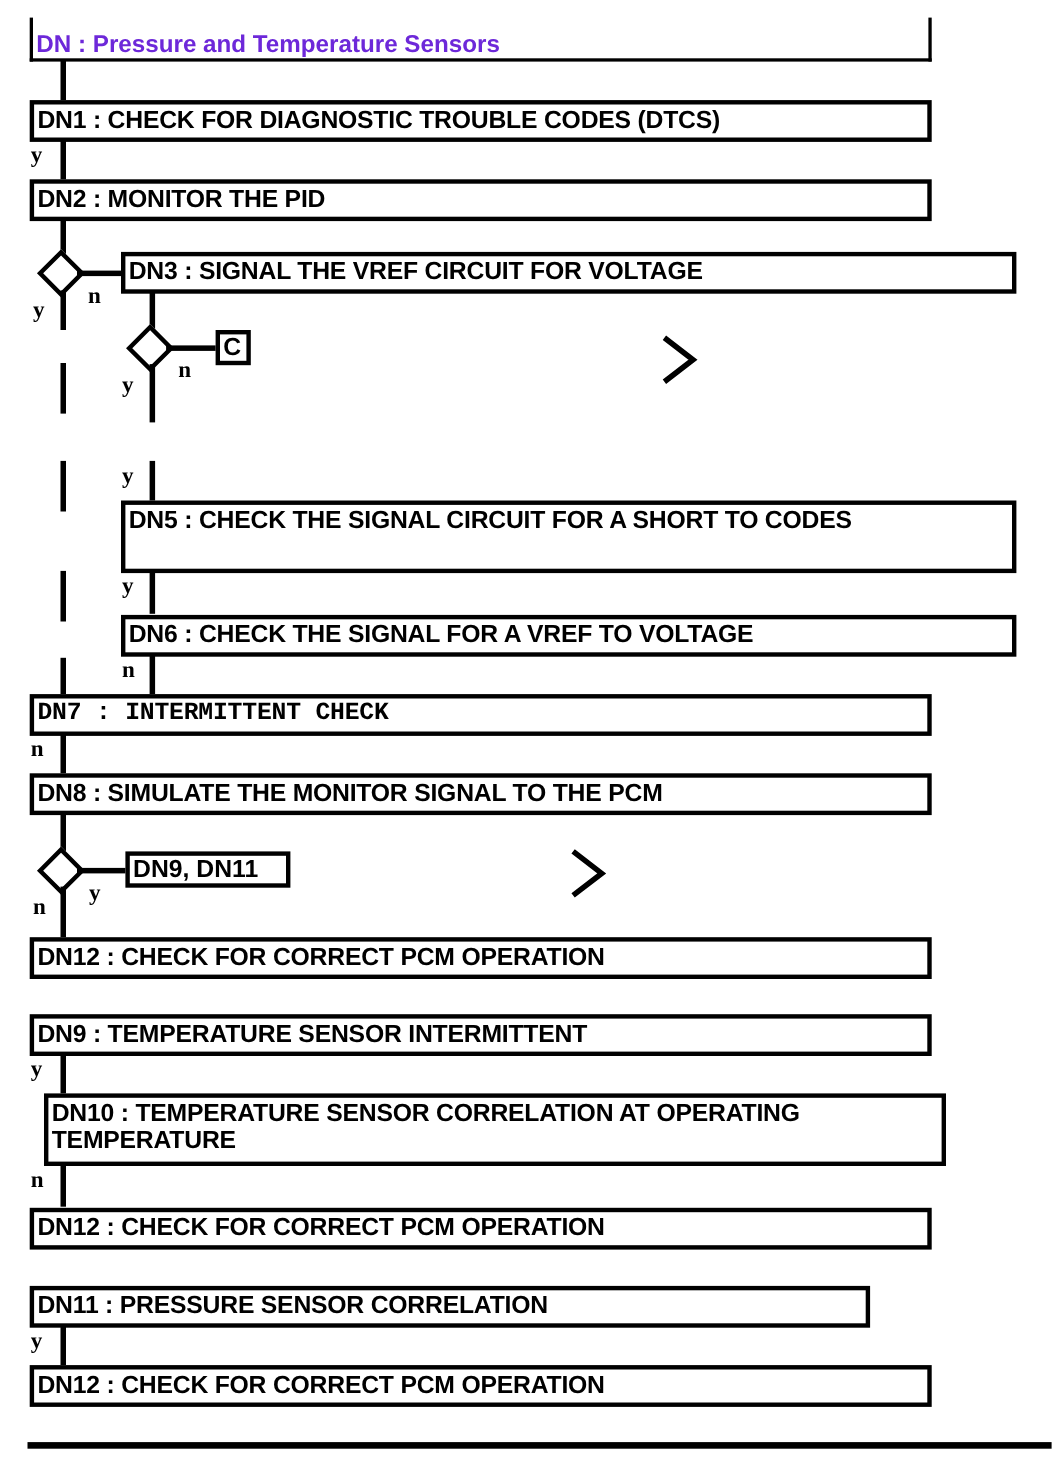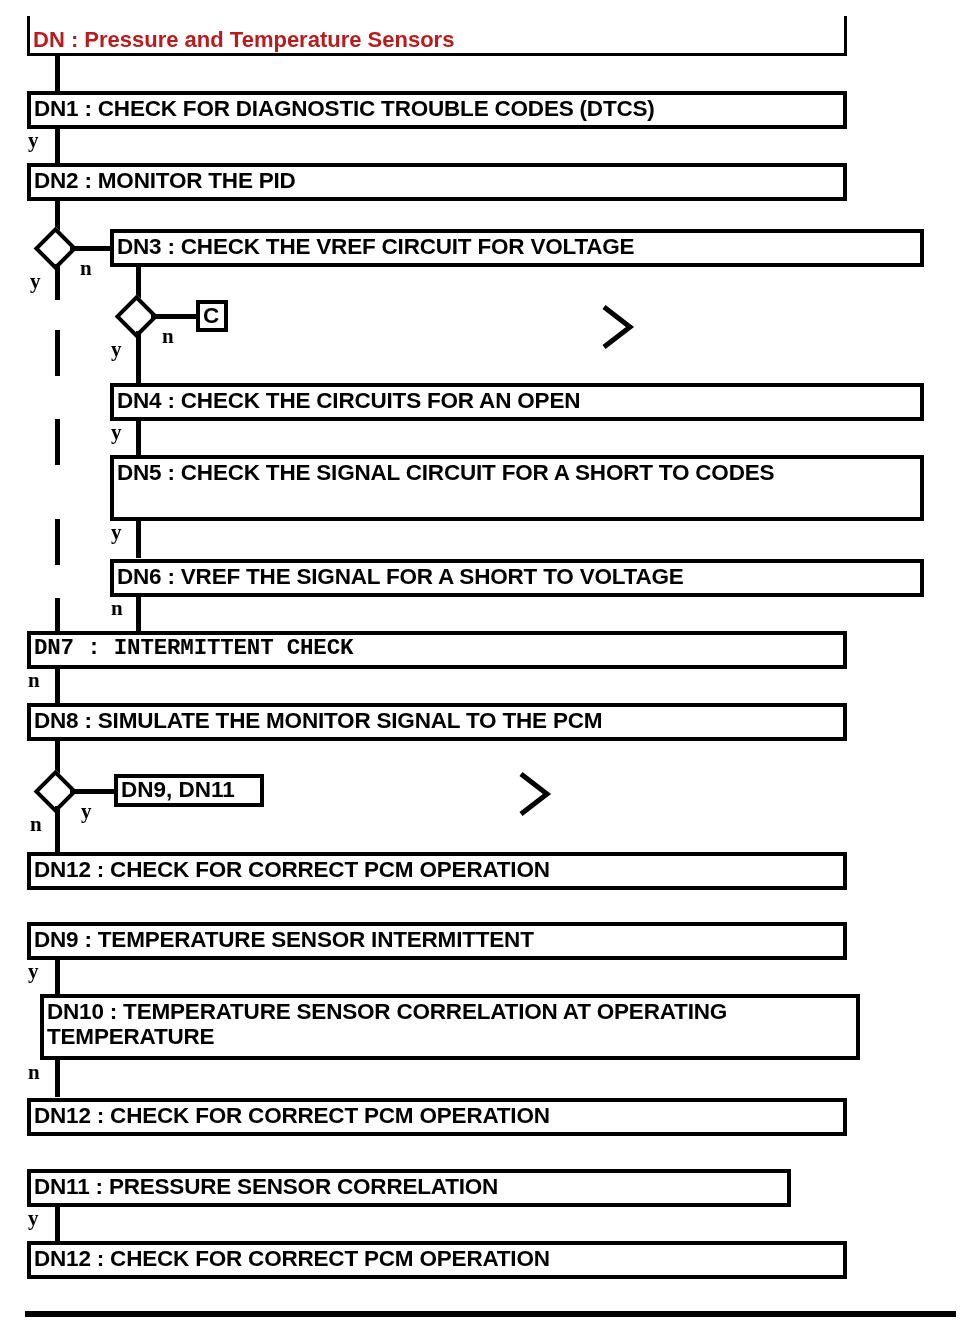--- a/index.html
+++ b/index.html
@@ -44,21 +44,21 @@
     border-right:3px solid #000;
     border-bottom:3px solid #000;
     border-top:0;
     display:flex;
     align-items:flex-end;
   }
   .title-box .step-text{
     font-size:22px;
     font-weight:bold;
     line-height:1.05;
-    color:#b91c1c;
+    color:#6d28d9;
     padding:0 0 2px 3px;
   }
 
   
   .tag-box{
     position:absolute;
     box-sizing:border-box;
     background:#ffffff;
     border:4px solid #000000;
     display:flex;
@@ -131,53 +131,50 @@
   <span class="yn" style="left:30px; top:271px;">y</span>
 
   <div class="vline" style="left:55px; top:264px; height:36px;"></div>
 
   <div class="vline" style="left:55px; top:330px; height:46px;"></div>
   <div class="vline" style="left:55px; top:419px; height:46px;"></div>
   <div class="vline" style="left:55px; top:519px; height:46px;"></div>
   <div class="vline" style="left:55px; top:598px; height:34px;"></div>
 
   <div class="step-box" style="left:110px; top:229px; width:814px; height:38px;">
-    <span class="step-text">DN3 : CHECK THE VREF CIRCUIT FOR VOLTAGE</span>
+    <span class="step-text">DN3 : SIGNAL THE VREF CIRCUIT FOR VOLTAGE</span>
   </div>
 
   <div class="vline" style="left:136px; top:265px; height:35px;"></div>
 
   <div class="diamond" style="left:121px; top:301px; width:31px; height:31px;"></div>
   <div class="hline" style="left:151px; top:314px; width:46px;"></div>
   <span class="yn" style="left:162px; top:326px;">n</span>
   <span class="yn" style="left:111px; top:339px;">y</span>
   <div class="vline" style="left:136px; top:331px; height:53px;"></div>
 
   <div class="tag-box" style="left:196px; top:300px; width:32px; height:32px;">
     <span class="step-text">C</span>
   </div>
 
   <svg class="chevron" style="left:600px; top:303px;" width="40" height="48" viewBox="0 0 40 48">
     <polyline points="4,4 30,24 4,44" fill="none" stroke="#000000" stroke-width="5"></polyline>
   </svg>
 
-  <div class="step-box" style="left:110px; top:383px; width:814px; height:38px;">
-    <span class="step-text">DN4 : CHECK THE CIRCUITS FOR AN OPEN</span>
-  </div>
   <div class="vline" style="left:136px; top:419px; height:38px;"></div>
   <span class="yn" style="left:111px; top:422px;">y</span>
 
   <div class="step-box" style="left:110px; top:455px; width:814px; height:66px;">
     <span class="step-text">DN5 : CHECK THE SIGNAL CIRCUIT FOR A SHORT TO CODES</span>
   </div>
   <div class="vline" style="left:136px; top:519px; height:39px;"></div>
   <span class="yn" style="left:111px; top:522px;">y</span>
 
   <div class="step-box" style="left:110px; top:559px; width:814px; height:38px;">
-    <span class="step-text">DN6 : VREF THE SIGNAL FOR A SHORT TO VOLTAGE</span>
+    <span class="step-text">DN6 : CHECK THE SIGNAL FOR A VREF TO VOLTAGE</span>
   </div>
   <div class="vline" style="left:136px; top:595px; height:37px;"></div>
   <span class="yn" style="left:111px; top:598px;">n</span>
 
   <div class="step-box" style="left:27px; top:631px; width:820px; height:38px;font-family:Liberation Mono, monospace;">
     <span class="step-text">DN7 : INTERMITTENT CHECK</span>
   </div>
   <div class="vline" style="left:55px; top:667px; height:38px;"></div>
   <span class="yn" style="left:28px; top:670px;">n</span>
 

